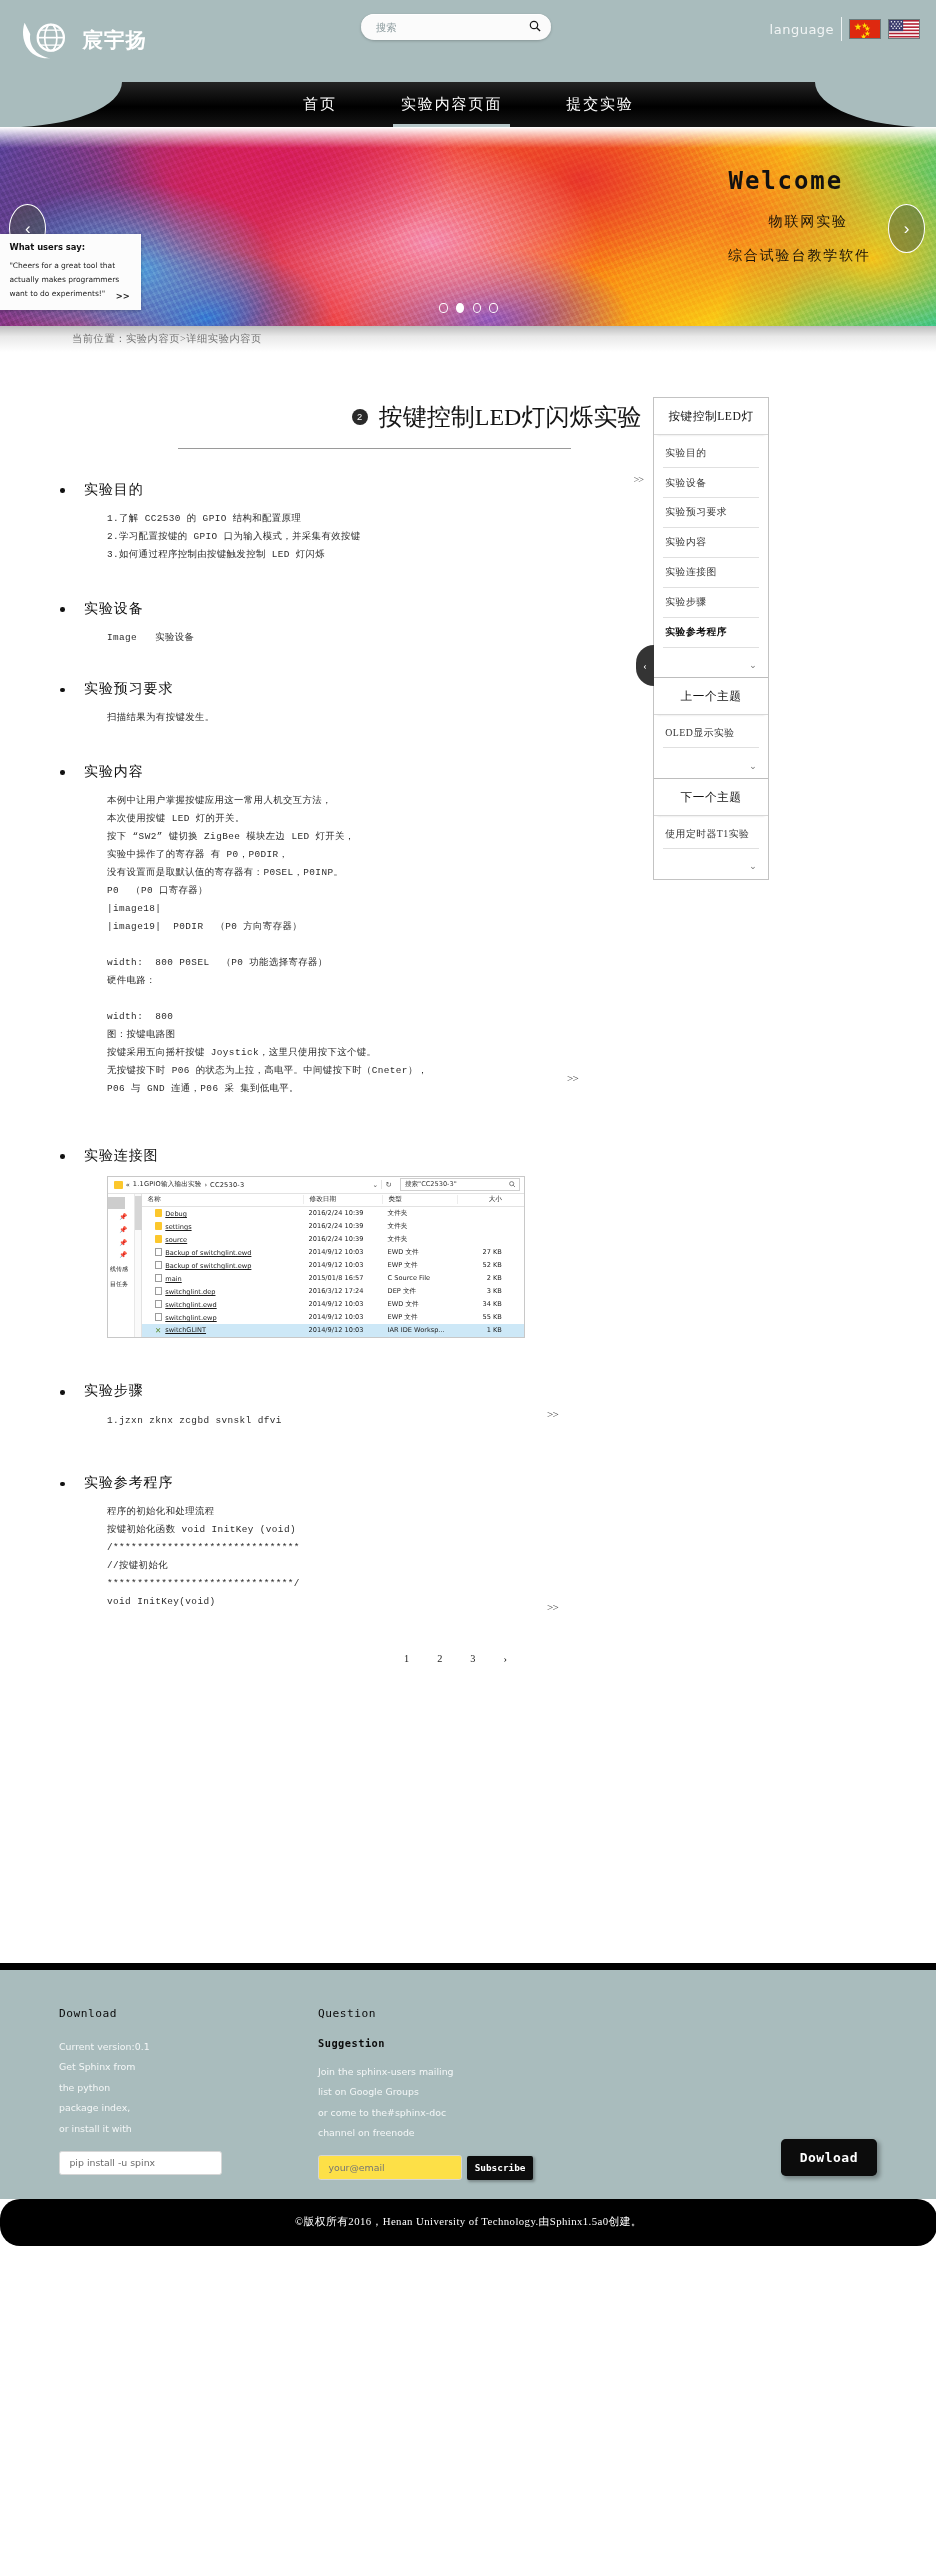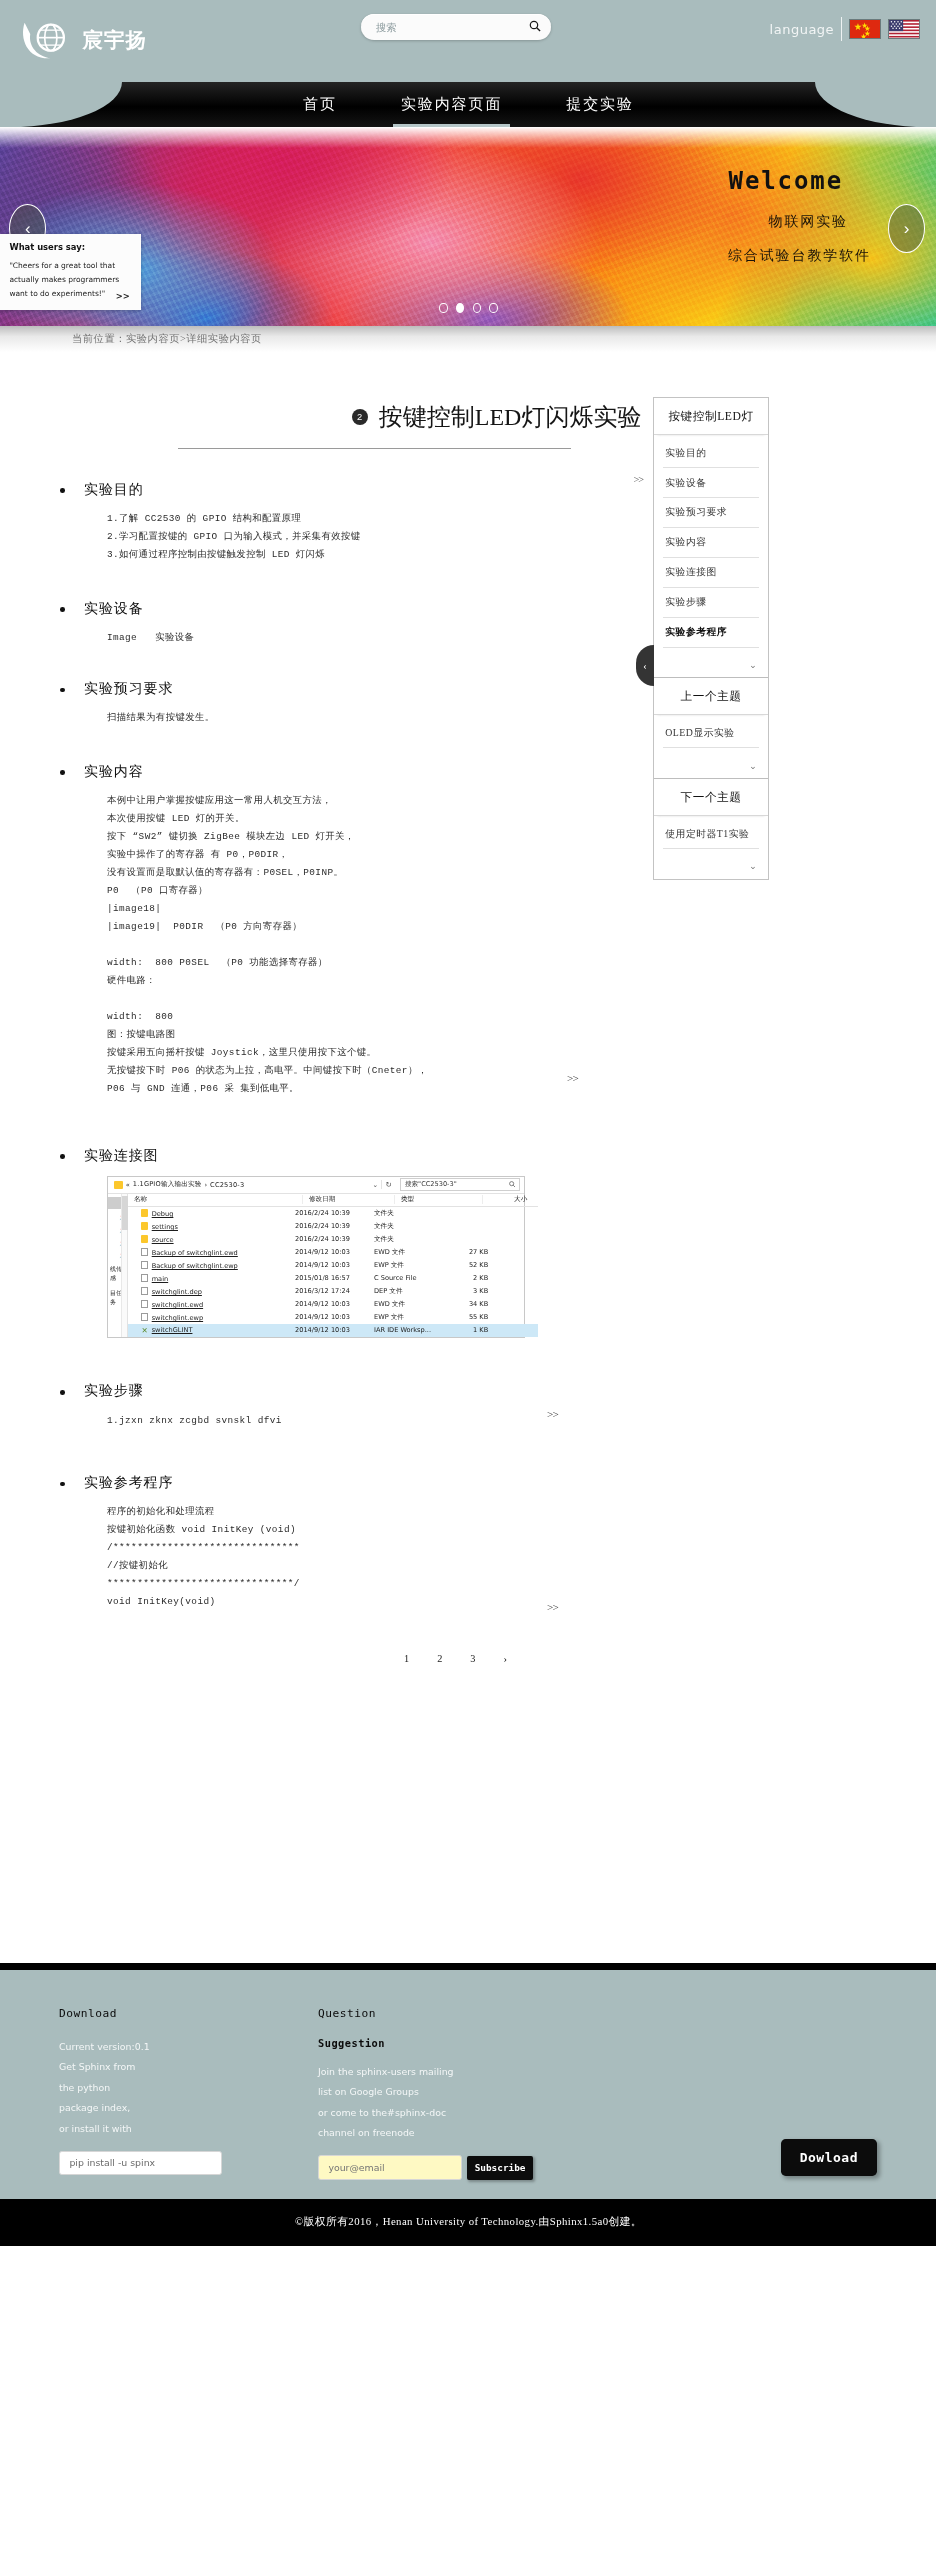--- a/index.html
+++ b/index.html
@@ -343,21 +343,21 @@
     border-left: 0.9px solid #e8e8e8; background: #fafafa;
   }
   .ex-scroll .thumb { width: 6.6px; height: 34px; background: #d6d6d6; margin-top: 1.9px; }
   .ex-table { flex: 1; }
   .ex-head-row {
     display: flex; height: 13px; align-items: center;
     border-bottom: 0.9px solid #e2e2e2;
     font-size: 6.6px; color: #1d1d1d;
   }
   .ex-head-row > div { padding-left: 5.6px; position: relative; }
-  .ex-head-row > div + div { border-left: 0.9px solid #ededed; margin-left: 13px; }
+  .ex-head-row > div + div { border-left: 0.9px solid #ededed; }
   .c-name { width: 161px; }
   .c-date { width: 79px; }
   .c-type { width: 75px; }
   .c-size { width: 56px; text-align: right; padding-right: 11.2px; }
   .ex-row {
     display: flex; height: 13px; align-items: center;
     font-size: 6.6px; color: #1d1d1d;
   }
   .ex-row > div { padding-left: 5.6px; }
   .ex-row.selected { background: #cde8f7; }
@@ -468,21 +468,21 @@
     background: #fff; border: 0.9px solid #d6d6d6;
     border-radius: 2.8px;
     padding: 0 9.4px;
     font-size: 9.4px; color: #6b6b6b;
     font-family: "DejaVu Sans", sans-serif;
     outline: none;
   }
   .f-sub-row { display: flex; align-items: center; gap: 5.6px; margin-top: 11.2px; }
   .f-input2 {
     width: 161px; height: 25px;
-    background: #fef9c3; border: 0.9px solid #d6d6d6; border-radius: 2.8px;
+    background: #fde047; border: 0.9px solid #d6d6d6; border-radius: 2.8px;
     padding: 0 9.4px; font-size: 9.4px; color: #7c7c7c;
     font-family: "DejaVu Sans", sans-serif; outline: none;
   }
   .btn-subscribe {
     background: #0c0c0c; color: #fff;
     border: none; cursor: pointer;
     font-family: "DejaVu Sans Mono", monospace;
     font-size: 9.4px; font-weight: bold;
     padding: 6.6px 7.5px; border-radius: 1.9px;
     box-shadow: 1.9px 1.9px 2.8px rgba(0,0,0,.28);
@@ -493,21 +493,21 @@
     border: none; cursor: pointer;
     font-family: "DejaVu Sans Mono", monospace;
     font-size: 13px; font-weight: bold;
     padding: 11.2px 19px; border-radius: 4.7px;
     box-shadow: 2.8px 2.8px 4.7px rgba(0,0,0,.3);
     letter-spacing: 0.5px;
   }
   .copyright-bar {
     background: #000;
     height: 47px;
-    display: flex; align-items: center; justify-content: center;
+    display: flex; align-items: center; justify-content: center; border-radius: 20px;
   }
   .copyright {
     font-family: "Liberation Serif", serif;
     font-size: 10.8px;
     color: #ffffff;
     letter-spacing: 0.4px;
   }
 </style>
 </head>
 <body>

